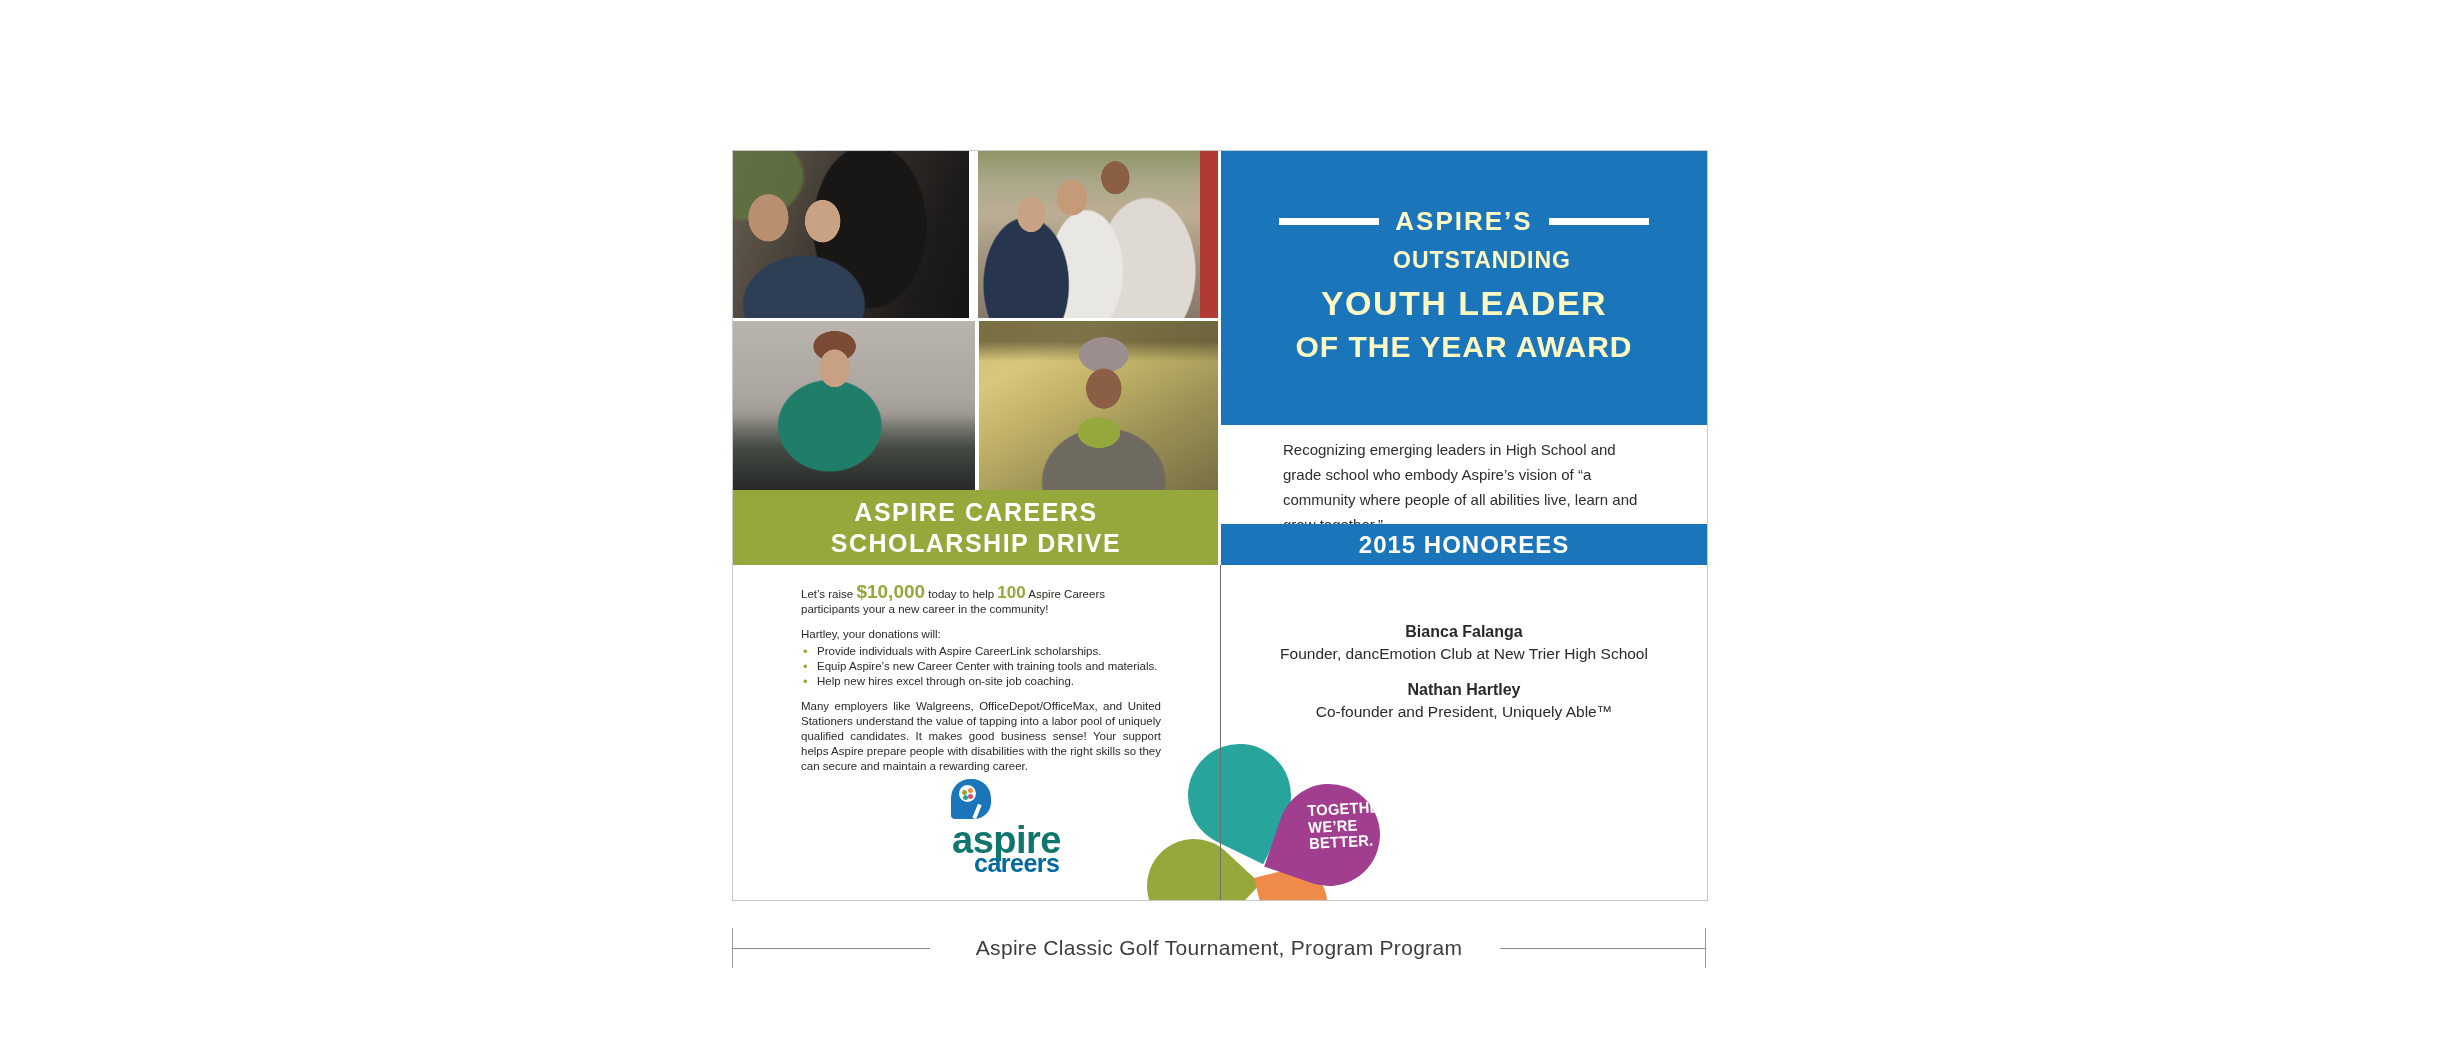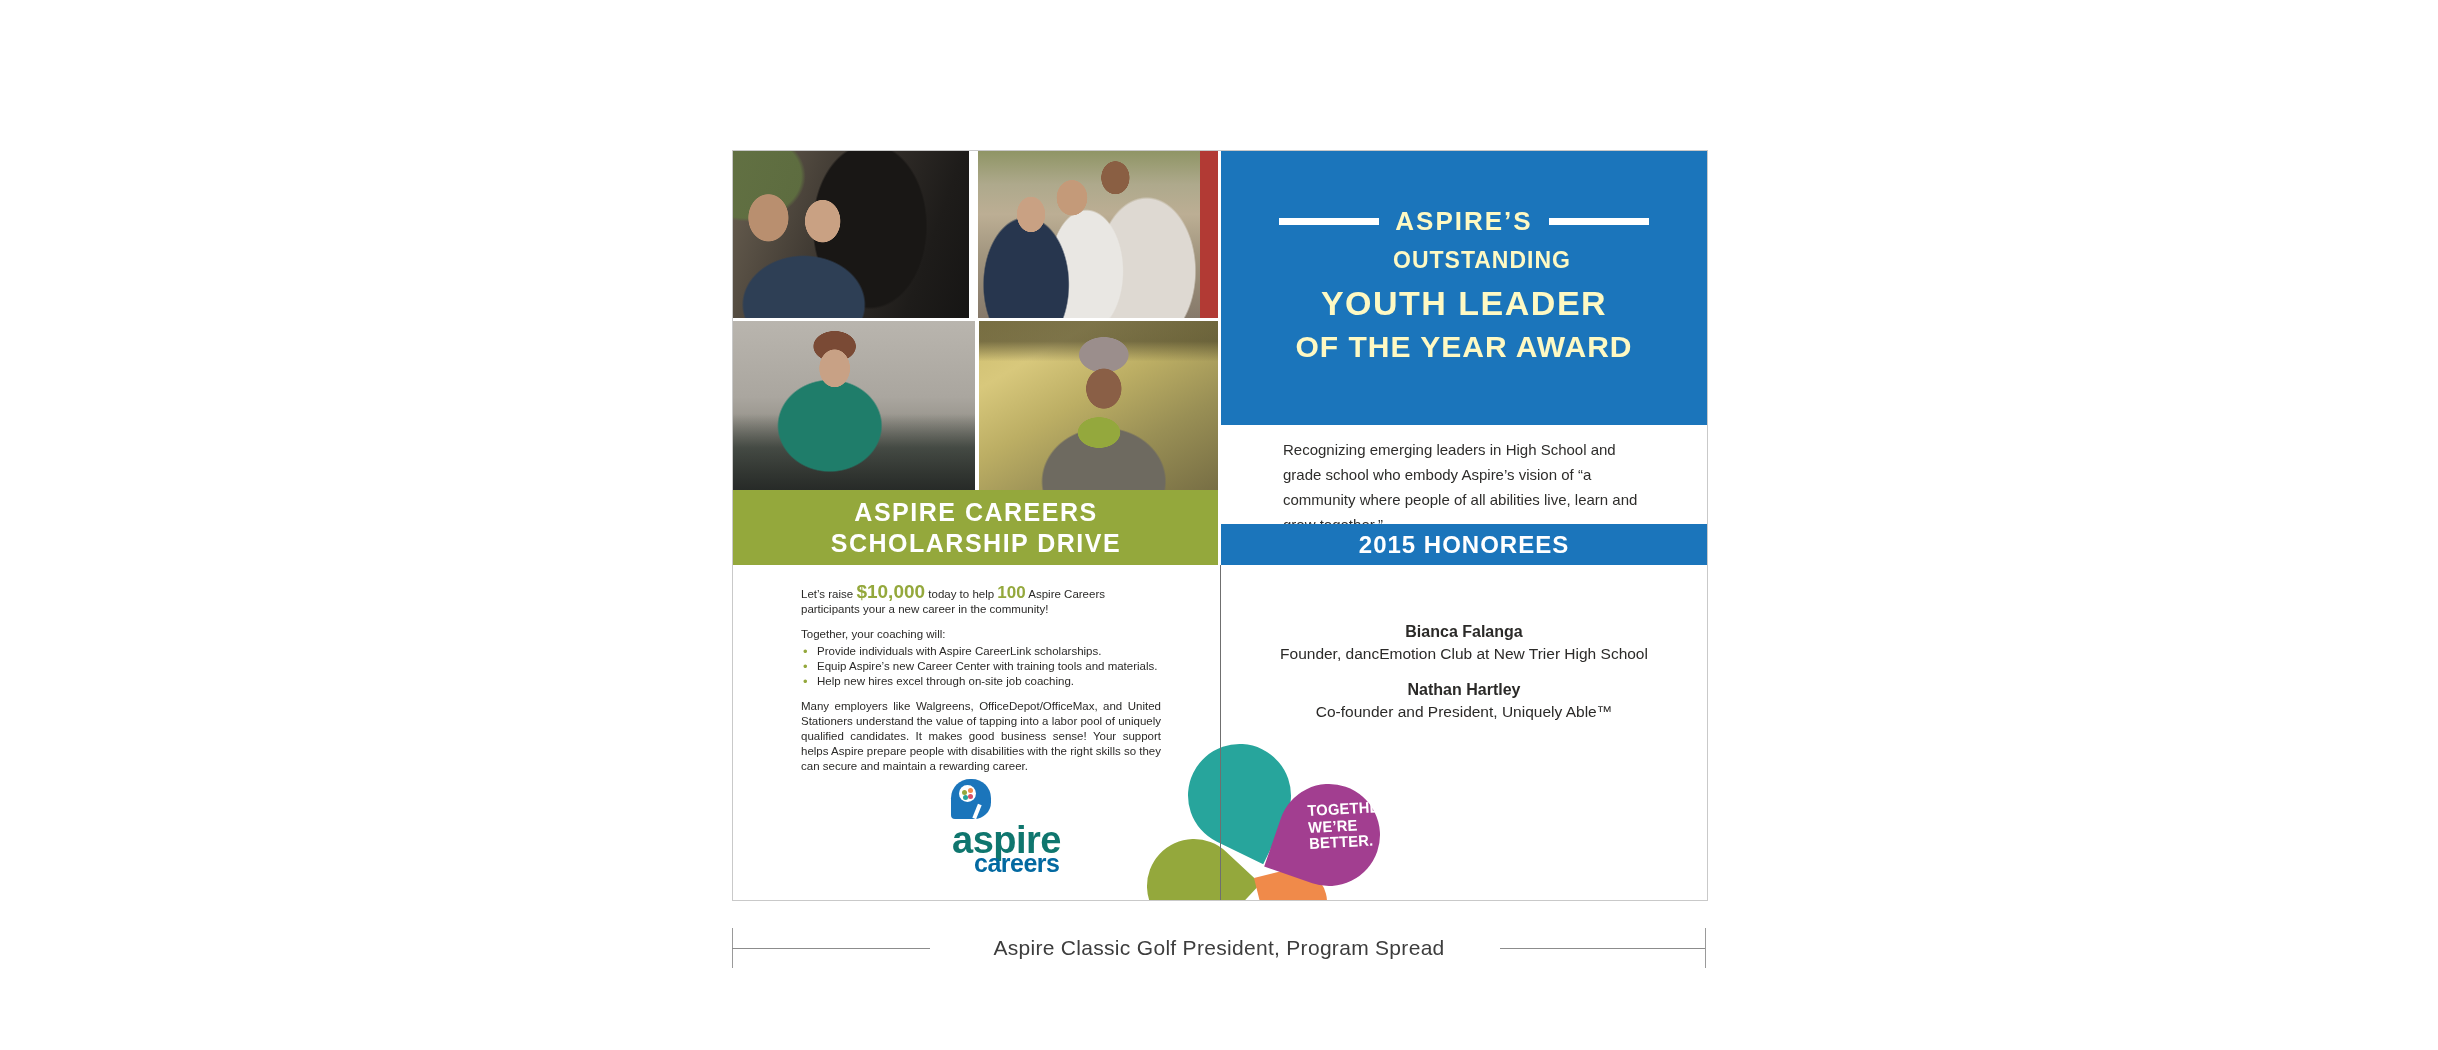--- a/index.html
+++ b/index.html
@@ -129,21 +129,21 @@
       <div class="photo photo3"></div>
       <div class="photo photo4"></div>
 
       <div class="green-band">
         <div class="line">ASPIRE CAREERS</div>
         <div class="line">SCHOLARSHIP DRIVE</div>
       </div>
 
       <div class="left-body">
         <p class="intro"><span>Let’s raise </span><span class="big-green">$10,000</span><span> today to help </span><span class="big-green small">100</span><span> Aspire Careers participants your a new career in the community!</span></p>
-        <p class="donations">Together, your coaching will:</p>
+        <p class="donations">Hartley, your donations will:</p>
         <ul class="bullets">
           <li>Provide individuals with Aspire CareerLink scholarships.</li>
           <li>Equip Aspire’s new Career Center with training tools and materials.</li>
           <li>Help new hires excel through on-site job coaching.</li>
         </ul>
         <p class="closing">Many employers like Walgreens, OfficeDepot/OfficeMax, and United Stationers understand the value of tapping into a labor pool of uniquely qualified candidates. It makes good business sense! Your support helps Aspire prepare people with disabilities with the right skills so they can secure and maintain a rewarding career.</p>
       </div>
 
       <div class="aspire-logo">
         <div class="mark">
@@ -202,17 +202,17 @@
       <div>WE’RE</div>
       <div>BETTER.</div>
     </div>
 
     <div class="fold-sliver"></div>
     <div class="fold-line"></div>
   </div>
 
   <div class="cap-tick left"></div>
   <div class="cap-line left"></div>
-  <div class="caption">Aspire Classic Golf President, Program Spread</div>
+  <div class="caption">Aspire Classic Golf Tournament, Program Program</div>
   <div class="cap-line right"></div>
   <div class="cap-tick right"></div>
 
 </div>
 
 </body></html>

